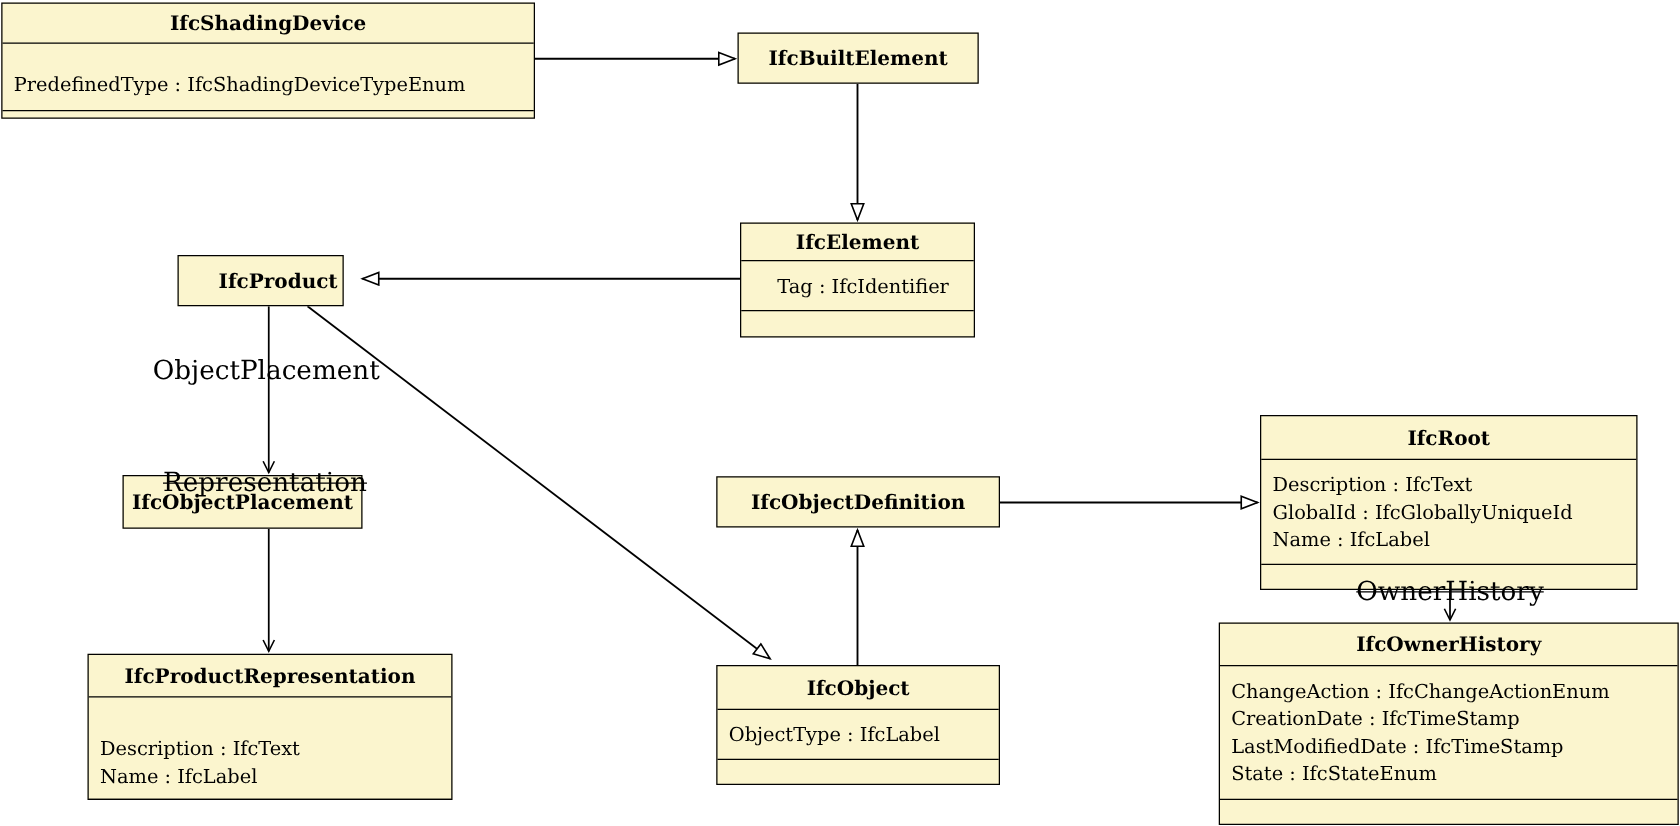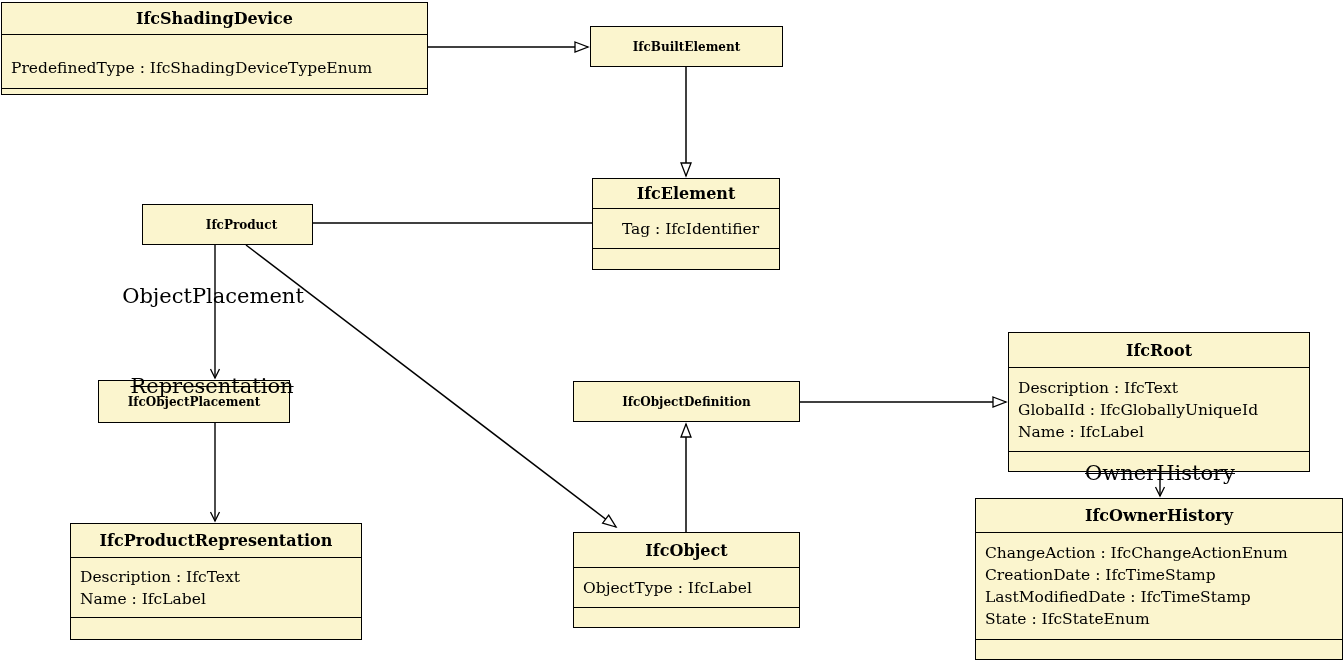--- a/index.html
+++ b/index.html
@@ -25,21 +25,21 @@
   }
   .node .title{
     box-sizing:border-box;flex:0 0 auto;
     display:flex;align-items:center;justify-content:center;
     font-weight:bold;font-size:16px;
     border-bottom:1.3px solid var(--node-border);
     white-space:nowrap;overflow:hidden;
   }
   .node .title-only{
     flex:1 1 auto;display:flex;align-items:center;justify-content:center;
-    font-weight:bold;font-size:12px;white-space:nowrap;overflow:hidden;
+    font-weight:bold;font-size:16px;white-space:nowrap;overflow:hidden;
   }
   .node .attrs{
     box-sizing:border-box;flex:0 0 auto;
     display:flex;flex-direction:column;justify-content:center;
     padding-left:9px;font-size:15.5px;line-height:22px;
     border-bottom:1.3px solid var(--node-border);
     white-space:nowrap;overflow:hidden;
   }
   .node .empty-compartment{flex:1 1 auto;}
   .edge-label{
@@ -86,29 +86,29 @@
   </div>
 
   <div class="node" style="left:592px;top:178px;width:188px;height:92px;text-align:center;">
     <div class="title" style="height:30px;">IfcElement</div>
     <div class="attrs" style="height:40px;">
       <div>Tag : IfcIdentifier</div>
     </div>
     <div class="empty-compartment"></div>
   </div>
 
-  <div class="node" style="left:142px;top:204px;width:171px;height:41px;padding-left:28px;">
+  <div class="node" style="left:142px;top:204px;width:133px;height:41px;padding-left:28px;">
     <div class="title-only">IfcProduct</div>
   </div>
 
   <div class="node" style="left:98px;top:380px;width:192px;height:43px;">
     <div class="title-only">IfcObjectPlacement</div>
   </div>
 
-  <div class="node" style="left:70px;top:523px;width:292px;height:117px;">
+  <div class="node" style="left:70px;top:523px;width:292px;height:117px;gap:22px;">
     <div class="title" style="height:34px;">IfcProductRepresentation</div>
     <div class="attrs" style="height:60px;">
       <div>Description : IfcText</div>
       <div>Name : IfcLabel</div>
     </div>
     <div class="empty-compartment"></div>
   </div>
 
   <div class="node" style="left:573px;top:532px;width:227px;height:96px;">
     <div class="title" style="height:35px;">IfcObject</div>

